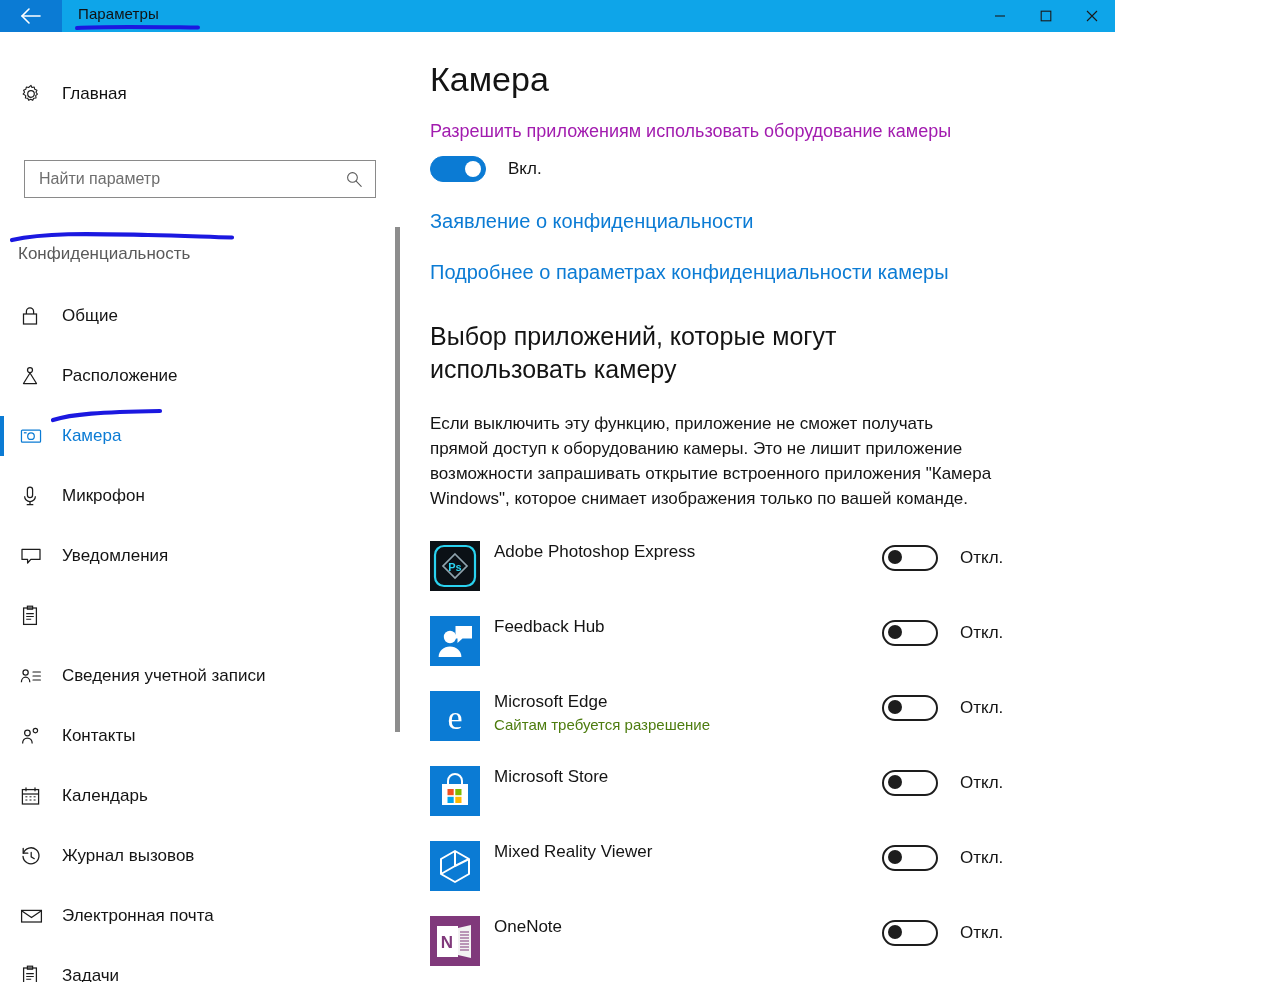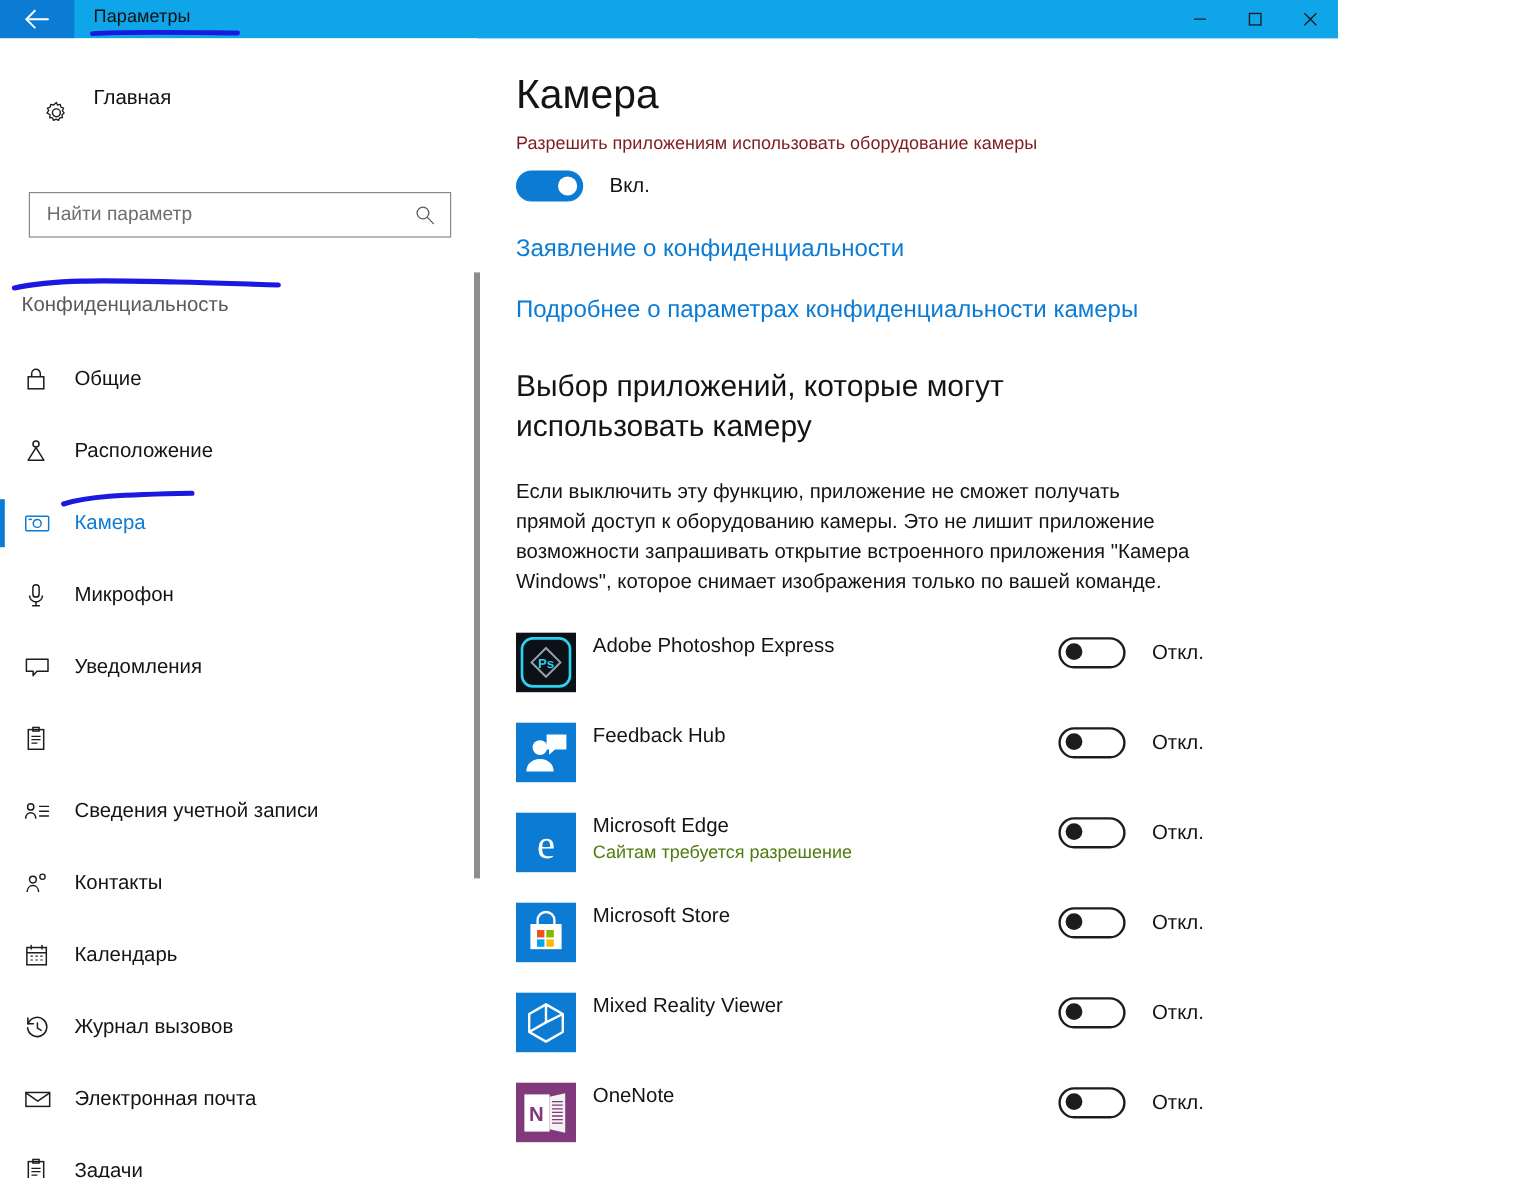--- a/index.html
+++ b/index.html
@@ -30,21 +30,21 @@
   .wc { width:46px; height:32px; display:flex; align-items:center; justify-content:center; cursor:pointer; }
   .wc svg { display:block; }
 
   
   .sidebar {
     position:absolute; left:0; top:32px; width:398px; height:950px;
     background:#ffffff; border-right:0;
   }
   .home-row {
     position:absolute; left:0; top:40px; width:380px; height:44px;
-    display:flex; padding-left:36px; cursor:pointer;
+    display:flex; align-items:center; padding-left:20px; cursor:pointer;
   }
   .home-row .ico { width:30px; display:flex; align-items:center; }
   .home-row .lbl { font-size:17px; color:#111; margin-left:12px; }
 
   .searchbox {
     position:absolute; left:24px; top:128px; width:352px; height:38px;
     border:1px solid #8a8a8a; background:#fff; display:flex; align-items:center;
     padding:0 10px 0 14px; cursor:text;
   }
   .searchbox input {
@@ -73,21 +73,21 @@
   .navitem.selected .nlbl { color:#0b7bd4; }
 
   .sb-track {
     position:absolute; left:395px; top:195px; width:5px; height:505px;
     background:#8d8d8d; border-radius:0;
   }
 
   
   .main { position:absolute; left:430px; top:32px; width:849px; }
   .page-title { font-size:34px; font-weight:400; color:#141414; margin-top:28px; letter-spacing:0; }
-  .lead { font-size:15px; color:#7f1d1d; margin-top:12px; }
+  .lead { font-size:18px; color:#a21caf; margin-top:22px; }
 
   .toggle-row { display:flex; align-items:center; margin-top:14px; }
   .toggle {
     position:relative; width:56px; height:26px; border-radius:13px; cursor:pointer; flex:none;
   }
   .toggle.on { background:#0b7bd4; border:1px solid #0b7bd4; }
   .toggle.on .knob {
     position:absolute; right:4px; top:4px; width:16px; height:16px;
     border-radius:50%; background:#ffffff;
   }

